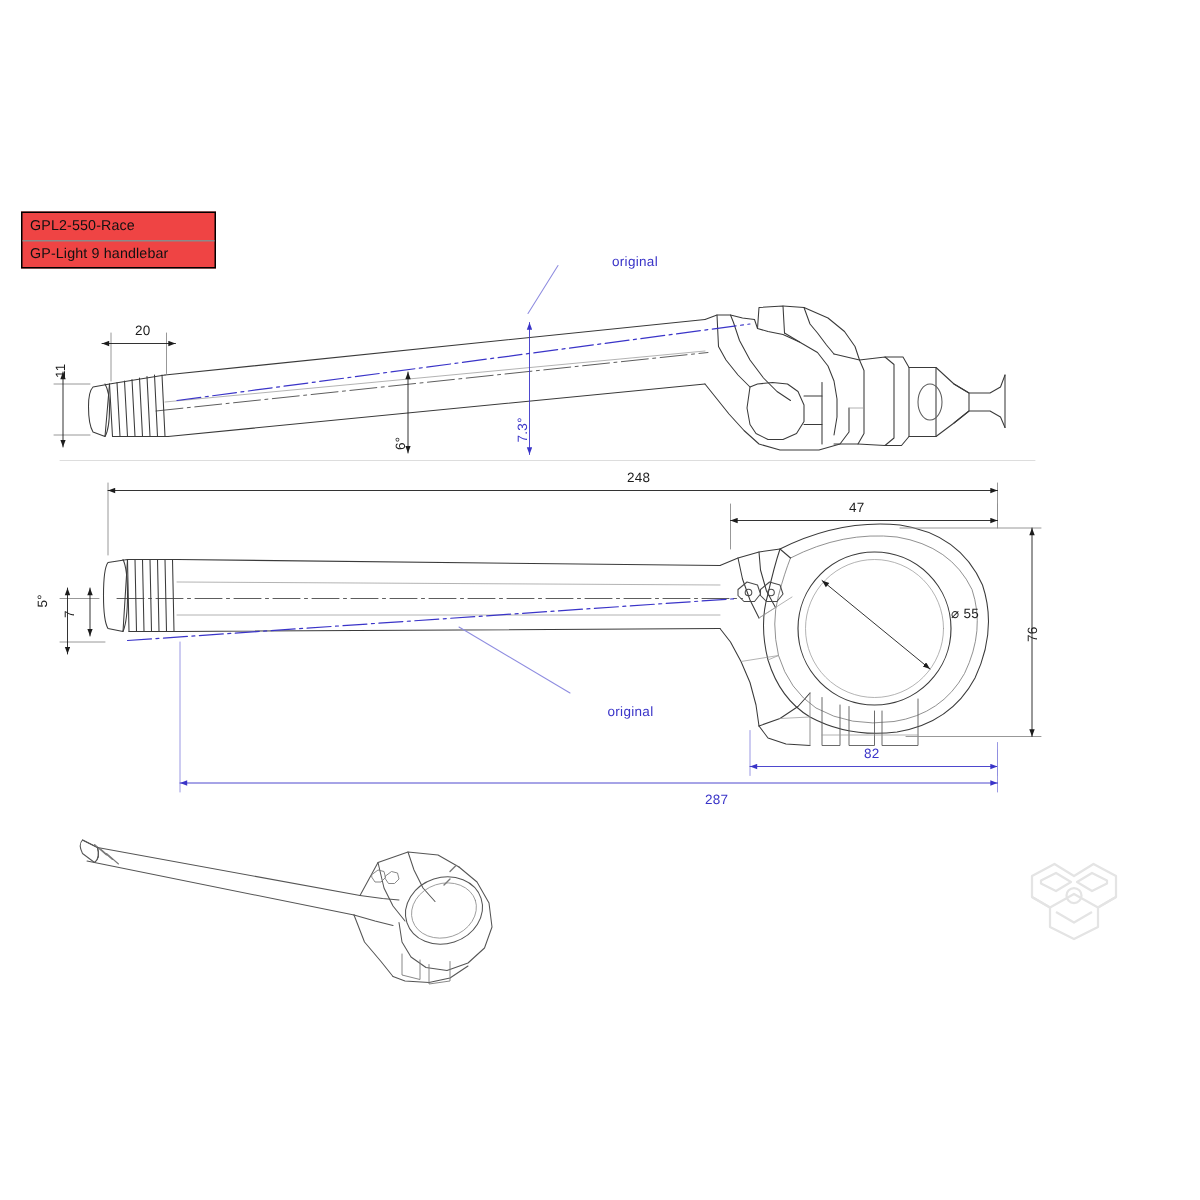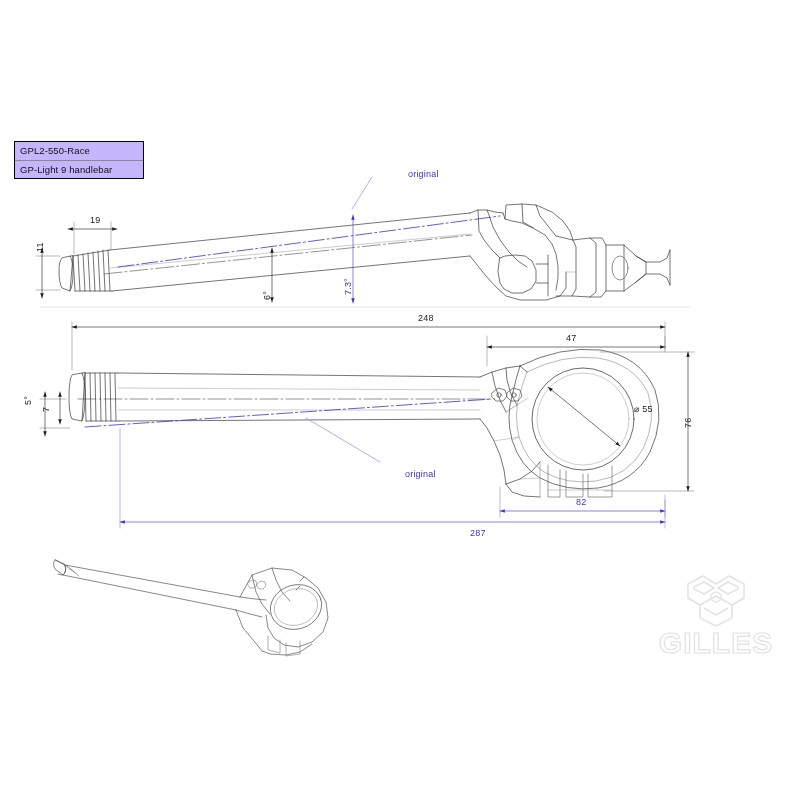--- a/index.html
+++ b/index.html
@@ -9,21 +9,21 @@
     font-family:"Liberation Sans", sans-serif;
     color:#1a1a1a;
   }
   #sheet{position:relative;width:800px;height:800px;background:#fff;}
 
   
   .title-block{
     position:absolute;left:14px;top:141px;
     width:128px;
     border:1.6px solid #000;
-    background:#c4b5fd;
+    background:#ef4444;
     z-index:40;
   }
   .title-block .tb-row{
     font-size:9.5px;line-height:1;
     padding:4px 4px 4px 5px;
     white-space:nowrap;overflow:hidden;
     color:#111;
     letter-spacing:.1px;
   }
   .title-block .tb-row.first{border-bottom:1px solid #8a8a8a;}
@@ -310,21 +310,21 @@
 
         <path d="M248,583 L252,580 L256,581 L257,585 L254,588 L250,588 L248,585 Z" stroke="#7a7a7a" stroke-width="0.6"></path>
         <path d="M257,584 L261,581 L265,582 L266,586 L263,589 L259,589 L257,586 Z" stroke="#7a7a7a" stroke-width="0.6"></path>
 
         <path d="M300,581 L304,577" stroke="#7a7a7a" stroke-width="0.9"></path>
         <path d="M296,590 L300,586" stroke="#7a7a7a" stroke-width="0.9"></path>
       </g>
     </g>
   </svg>
 
-  <div class="dim" style="left:90px;top:216px;">19</div>
+  <div class="dim" style="left:90px;top:216px;">20</div>
 
   <div class="dim rot90" style="left:36px;top:252px;">11</div>
 
   <div class="dim rot90" style="left:263px;top:300px;">6°</div>
 
   <div class="dim blue rot90" style="left:344px;top:295px;">7.3°</div>
 
   <div class="leader-label" style="left:388px;top:170px;">original</div>
 
   <div class="dim" style="left:418px;top:314px;">248</div>
@@ -349,16 +349,15 @@
     <svg width="116" height="58" viewBox="0 0 116 58">
       <g fill="none" stroke="#e4e4e4" stroke-width="1.5" stroke-linejoin="round">
         <path d="M30,10 L45,2 L58,10 L71,2 L86,10 L86,24 L74,31 L58,22 L42,31 L30,24 Z"></path>
         <path d="M36,13 L46,8 L56,14 L46,20 L36,15 Z"></path>
         <path d="M60,14 L70,8 L80,13 L80,15 L70,20 Z"></path>
         <path d="M30,24 L42,31 L42,44 L58,52 L74,44 L74,31 L86,24"></path>
         <path d="M46,34 L58,41 L70,34"></path>
         <circle cx="58" cy="23" r="5"></circle>
       </g>
     </svg>
-    <div class="wordmark">GILLES</div>
   </div>
 
 </div>
 
 </body></html>

